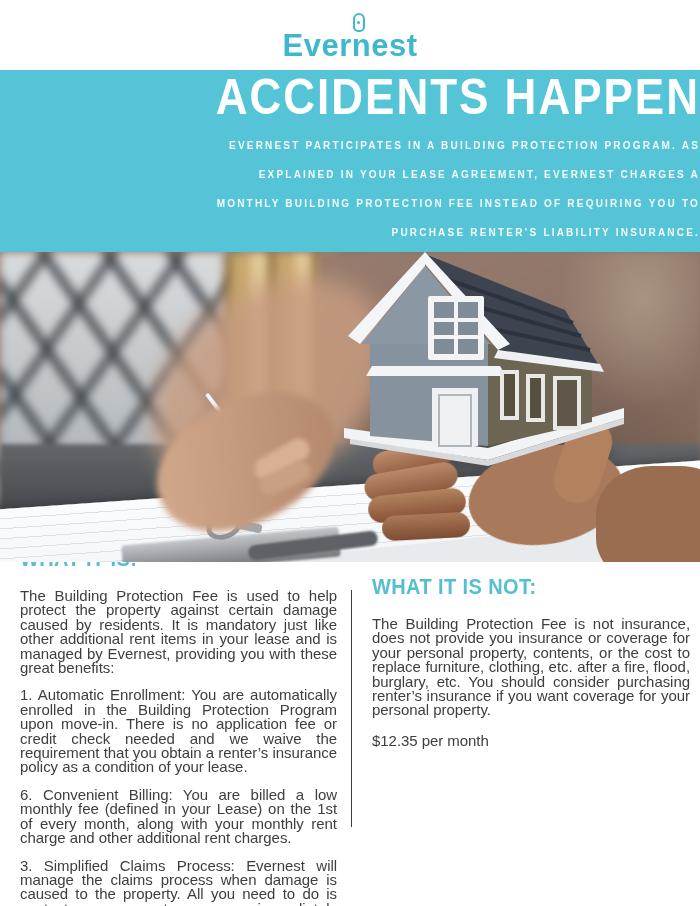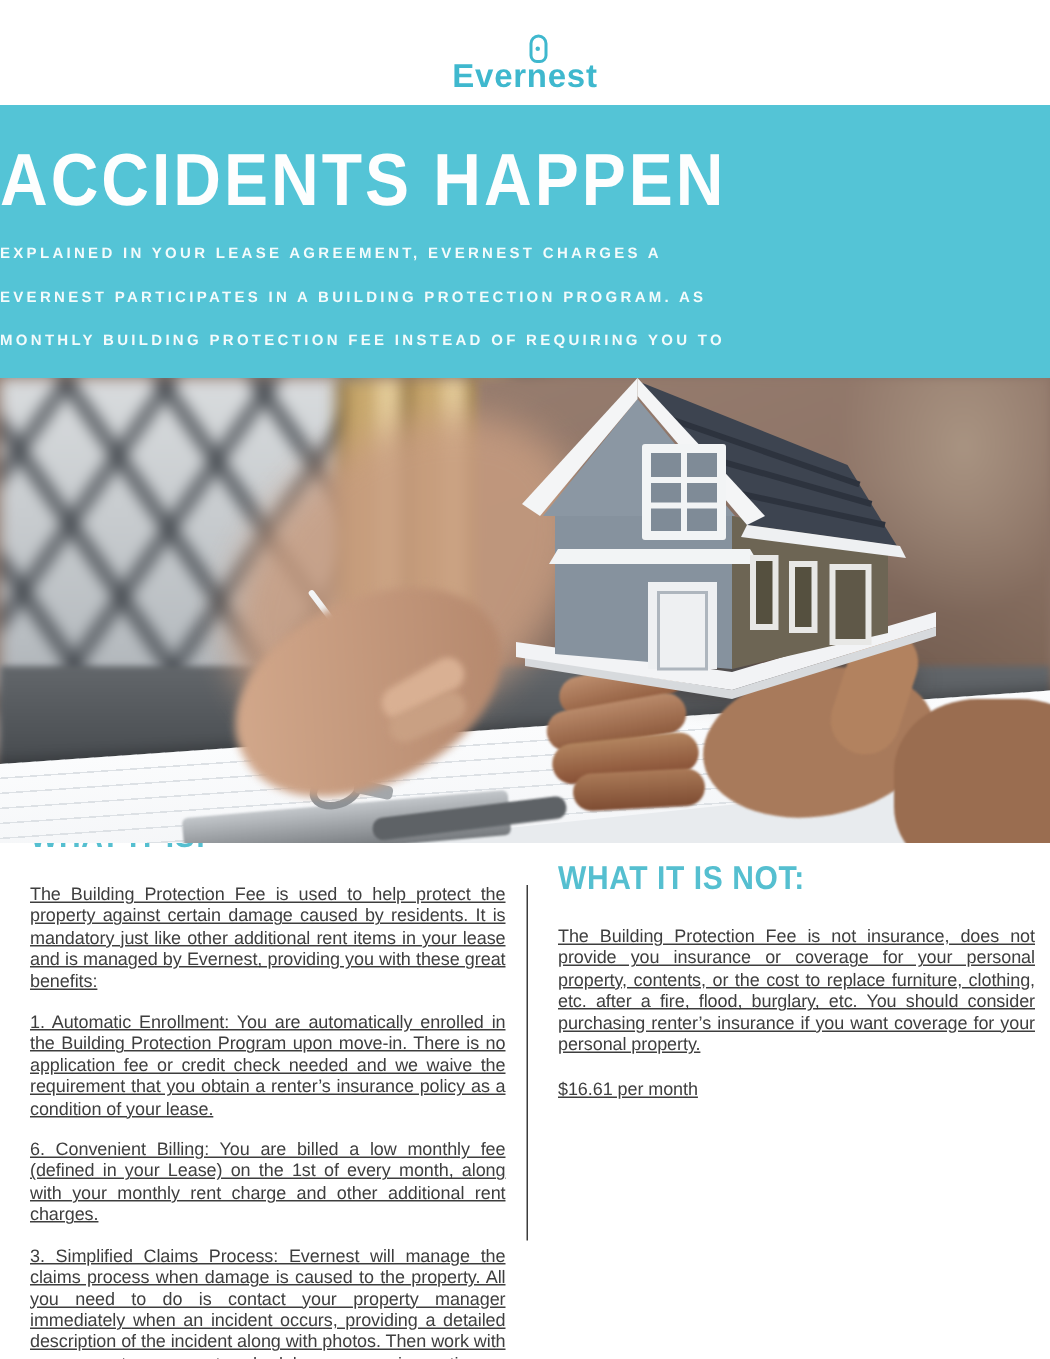--- a/index.html
+++ b/index.html
@@ -4,28 +4,28 @@
 <title>Evernest — Accidents Happen</title>
 <style>
   html,body{margin:0;padding:0;background:#e9e9e9;}
   .page{position:relative;width:700px;height:906px;margin:0 auto;background:#ffffff;
         font-family:"Liberation Sans",sans-serif;overflow:hidden;}
 
   
   .logo-bar{position:absolute;top:0;left:0;width:700px;height:70px;
             display:flex;align-items:flex-end;justify-content:center;}
   .logo{position:relative;display:inline-block;padding-bottom:6px;}
-  .logo-text{font-size:22px;font-weight:bold;letter-spacing:.5px;color:#3fb8ce;}
+  .logo-text{font-size:31px;font-weight:bold;letter-spacing:.5px;color:#3fb8ce;}
   .logo-icon{position:absolute;top:-15px;left:calc(50% + 3px);width:12px;height:19px;
              border:2.5px solid #3fb8ce;border-radius:6px 6px 5px 5px;box-sizing:border-box;}
   .logo-dot{position:absolute;left:2px;top:6px;width:3px;height:3px;border-radius:50%;background:#3fb8ce;}
 
   
   .banner{position:absolute;top:70px;left:0;width:700px;height:182px;background:#54c4d6;
-          text-align:left;box-sizing:border-box;padding-top:24px;}
+          text-align:right;box-sizing:border-box;padding-top:0;}
   .banner-title{margin:0;color:#fdfefe;font-size:44px;font-weight:bold;letter-spacing:2px;
                 line-height:48px;transform:scaleY(1.12);transform-origin:center top;}
   .banner-sub{margin-top:13px;color:#f3fbfc;font-size:10px;letter-spacing:2.2px;line-height:29px;font-weight:bold;}
 
   
   .photo{position:absolute;top:252px;left:0;width:700px;height:310px;overflow:hidden;background:#8c7366;}
   .sh{position:absolute;}
   .ph-window{left:0;top:0;width:245px;height:310px;z-index:1;
      background:
       repeating-linear-gradient(55deg,rgba(58,63,69,.85) 0 9px,rgba(0,0,0,0) 9px 52px),
@@ -81,44 +81,44 @@
   .hh-wrist{left:596px;top:214px;width:140px;height:120px;border-radius:40%;background:#9a6d50;}
   .house-svg{position:absolute;left:340px;top:0;width:290px;height:220px;z-index:6;}
 
   
   .columns{position:absolute;top:532px;left:0;width:700px;height:312px;background:#fff;}
   .col{position:absolute;top:14px;}
   .col-left{left:20px;width:317px;}
   .col-right{left:372px;width:318px;margin-top:28px;}
   .col h2{margin:0 0 20px 0;font-size:20px;font-weight:bold;color:#55bfd0;letter-spacing:.4px;
           transform:scaleY(1.1);transform-origin:left top;}
-  .col p{margin:0 0 13px 0;font-size:12px;line-height:14.4px;color:#3e3e3e;text-align:justify;
-         letter-spacing:-0.05px;text-decoration:underline;}
+  .col p{margin:0 0 13px 0;font-size:15px;line-height:14.4px;color:#3e3e3e;text-align:justify;
+         letter-spacing:-0.05px;}
   .divider{position:absolute;left:351px;top:58px;width:1px;height:237px;background:#3c3c3c;}
   .price{margin-top:16px !important;}
 </style>
 </head>
 <body>
 
 <div class="page">
 
   <header class="logo-bar">
     <div class="logo">
       <span class="logo-icon">
           <span class="logo-dot"></span>
         </span>
       <span class="logo-text">Evernest</span>
     </div>
   </header>
 
   <section class="banner">
     <h1 class="banner-title">ACCIDENTS HAPPEN</h1>
     <div class="banner-sub">
+      <div>EVERNEST PARTICIPATES IN A BUILDING PROTECTION PROGRAM. AS</div>
       <div>EXPLAINED IN YOUR LEASE AGREEMENT, EVERNEST CHARGES A</div>
-      <div>EVERNEST PARTICIPATES IN A BUILDING PROTECTION PROGRAM. AS</div>
       <div>MONTHLY BUILDING PROTECTION FEE INSTEAD OF REQUIRING YOU TO</div>
       <div>PURCHASE RENTER’S LIABILITY INSURANCE.</div>
     </div>
   </section>
 
   <section class="photo">
     <div class="sh ph-window"></div>
     <div class="sh ph-frame"></div>
     <div class="sh ph-smudge"></div>
     <div class="sh ph-shirt"></div>
@@ -180,17 +180,17 @@
       <h2>WHAT IT IS:</h2>
       <p>The Building Protection Fee is used to help protect the property against certain damage caused by residents. It is mandatory just like other additional rent items in your lease and is managed by Evernest, providing you with these great benefits:</p>
       <p>1. Automatic Enrollment: You are automatically enrolled in the Building Protection Program upon move-in. There is no application fee or credit check needed and we waive the requirement that you obtain a renter’s insurance policy as a condition of your lease.</p>
       <p>6. Convenient Billing: You are billed a low monthly fee (defined in your Lease) on the 1st of every month, along with your monthly rent charge and other additional rent charges.</p>
       <p>3. Simplified Claims Process: Evernest will manage the claims process when damage is caused to the property. All you need to do is contact your property manager immediately when an incident occurs, providing a detailed description of the incident along with photos. Then work with your property manager to schedule necessary inspections.</p>
     </div>
     <div class="divider"></div>
     <div class="col col-right">
       <h2>WHAT IT IS NOT:</h2>
       <p>The Building Protection Fee is not insurance, does not provide you insurance or coverage for your personal property, contents, or the cost to replace furniture, clothing, etc. after a fire, flood, burglary, etc. You should consider purchasing renter’s insurance if you want coverage for your personal property.</p>
-      <p class="price">$16.61 per month</p>
+      <p class="price">$12.35 per month</p>
     </div>
   </section>
 
 </div>
 
 </body></html>

